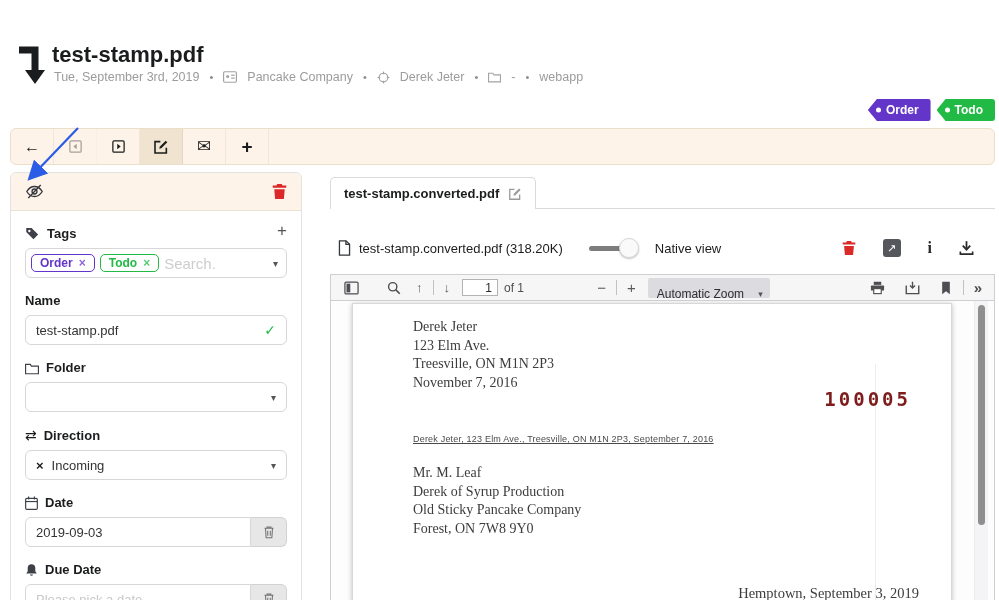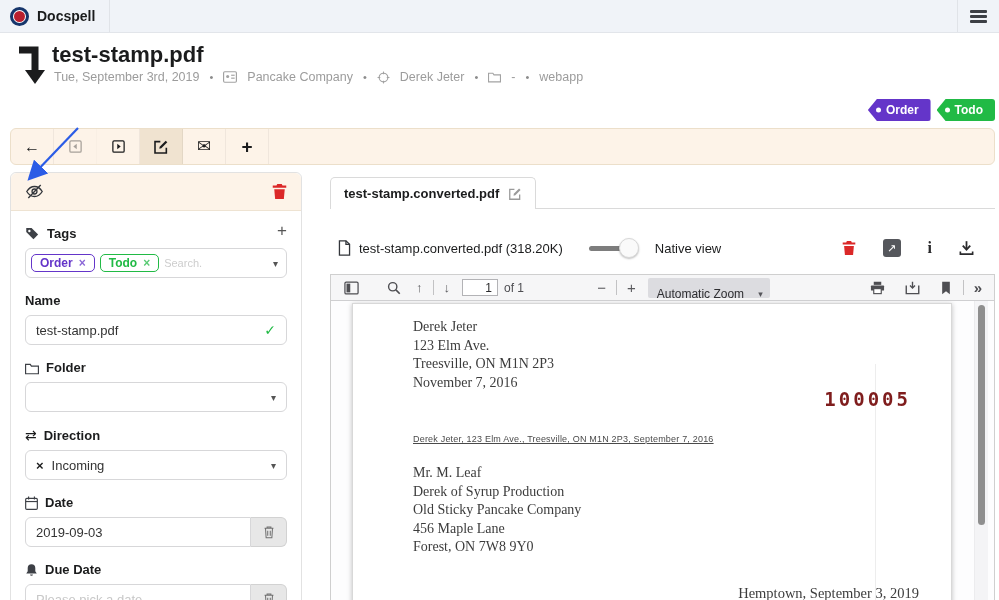--- a/index.html
+++ b/index.html
@@ -59,21 +59,21 @@
   .add-plus { font-size:17px; color:#555; font-weight:400; cursor:pointer; }
   .input { display:flex; align-items:center; border:1px solid #d7d7d9; border-radius:6px; height:30px;
            padding:0 10px; font-size:13px; color:#333; background:#fff; }
   .multiselect { display:flex; align-items:center; gap:5px; border:1px solid #d7d7d9; border-radius:6px;
                  min-height:30px; padding:2px 8px 2px 5px; }
   .chip { border:1px solid; border-radius:5px; padding:1px 8px; font-size:12px; font-weight:700;
           display:inline-flex; align-items:center; gap:6px; background:#fff; cursor:pointer; }
   .chip-order { color:#6435c9; border-color:#6435c9; }
   .chip-todo  { color:#21ba45; border-color:#21ba45; }
   .chip .x { font-weight:700; opacity:.75; }
-  .ms-input { border:none; outline:none; flex:1; min-width:40px; font-size:11px; color:#333; }
+  .ms-input { border:none; outline:none; flex:1; min-width:40px; font-size:15px; color:#333; }
   .ms-input::placeholder { color:#cdcdcd; }
   .caret { margin-left:auto; color:#555; font-size:10px; }
   .check { margin-left:auto; color:#21ba45; font-weight:700; font-size:14px; }
   .bare-input { border:none; outline:none; flex:1; font-size:13px; color:#333; font-family:inherit; }
   .bare-input::placeholder { color:#c8c8c8; }
   .group { display:flex; }
   .group .input { flex:1; border-radius:6px 0 0 6px; }
   .gbtn { width:36px; background:#e7e7e7; border:1px solid #d2d2d2; border-left:none;
           border-radius:0 6px 6px 0; display:flex; align-items:center; justify-content:center; cursor:pointer; }
   .dir-x { font-weight:700; margin-right:8px; font-size:13px; color:#1b1c1d; }
@@ -131,35 +131,20 @@
   .sender-line { position:absolute; left:60px; top:130px; font-size:9px; color:#4a4a4a;
                  text-decoration:underline; font-family:"Liberation Sans",sans-serif; letter-spacing:.2px; }
   .recipient-block { position:absolute; left:60px; top:160px; font-size:14px; line-height:18.5px; }
   .dateline { position:absolute; right:32px; top:281px; font-size:14.5px; }
 </style>
 </head>
 <body>
 
 <div id="screen">
 
-  <div class="navbar">
-    <div class="brand">
-      <span class="logo">
-          <span class="logo-inner"></span>
-        </span>
-      <span class="brand-name">Docspell</span>
-    </div>
-    <div class="nav-right">
-      <div class="hamburger">
-          <div></div>
-          <div></div>
-          <div></div>
-        </div>
-    </div>
-  </div>
 
   <svg class="lvl-down" width="30" height="42" viewBox="0 0 30 42">
     <path d="M3 6 H19 V26" stroke="#1b1c1d" stroke-width="7" fill="none"></path>
     <polygon points="9,26 29,26 19,40" fill="#1b1c1d"></polygon>
   </svg>
   <div class="page-title">test-stamp.pdf</div>
   <div class="meta-row">
     <span>Tue, September 3rd, 2019</span>
     <span class="dot">•</span>
     <svg width="14" height="12" viewBox="0 0 24 20">
@@ -441,21 +426,20 @@
           <div>123 Elm Ave.</div>
           <div>Treesville, ON M1N 2P3</div>
           <div>November 7, 2016</div>
         </div>
         <div class="stamp">100005</div>
         <div class="sender-line">Derek Jeter, 123 Elm Ave., Treesville, ON M1N 2P3, September 7, 2016</div>
         <div class="recipient-block serif">
           <div>Mr. M. Leaf</div>
           <div>Derek of Syrup Production</div>
           <div>Old Sticky Pancake Company</div>
-          <div>456 Maple Lane</div>
           <div>Forest, ON 7W8 9Y0</div>
         </div>
         <div class="dateline serif">Hemptown, September 3, 2019</div>
       </div>
       <div class="scroll-track"></div>
       <div class="scroll-thumb"></div>
     </div>
   </div>
 
 </div>

